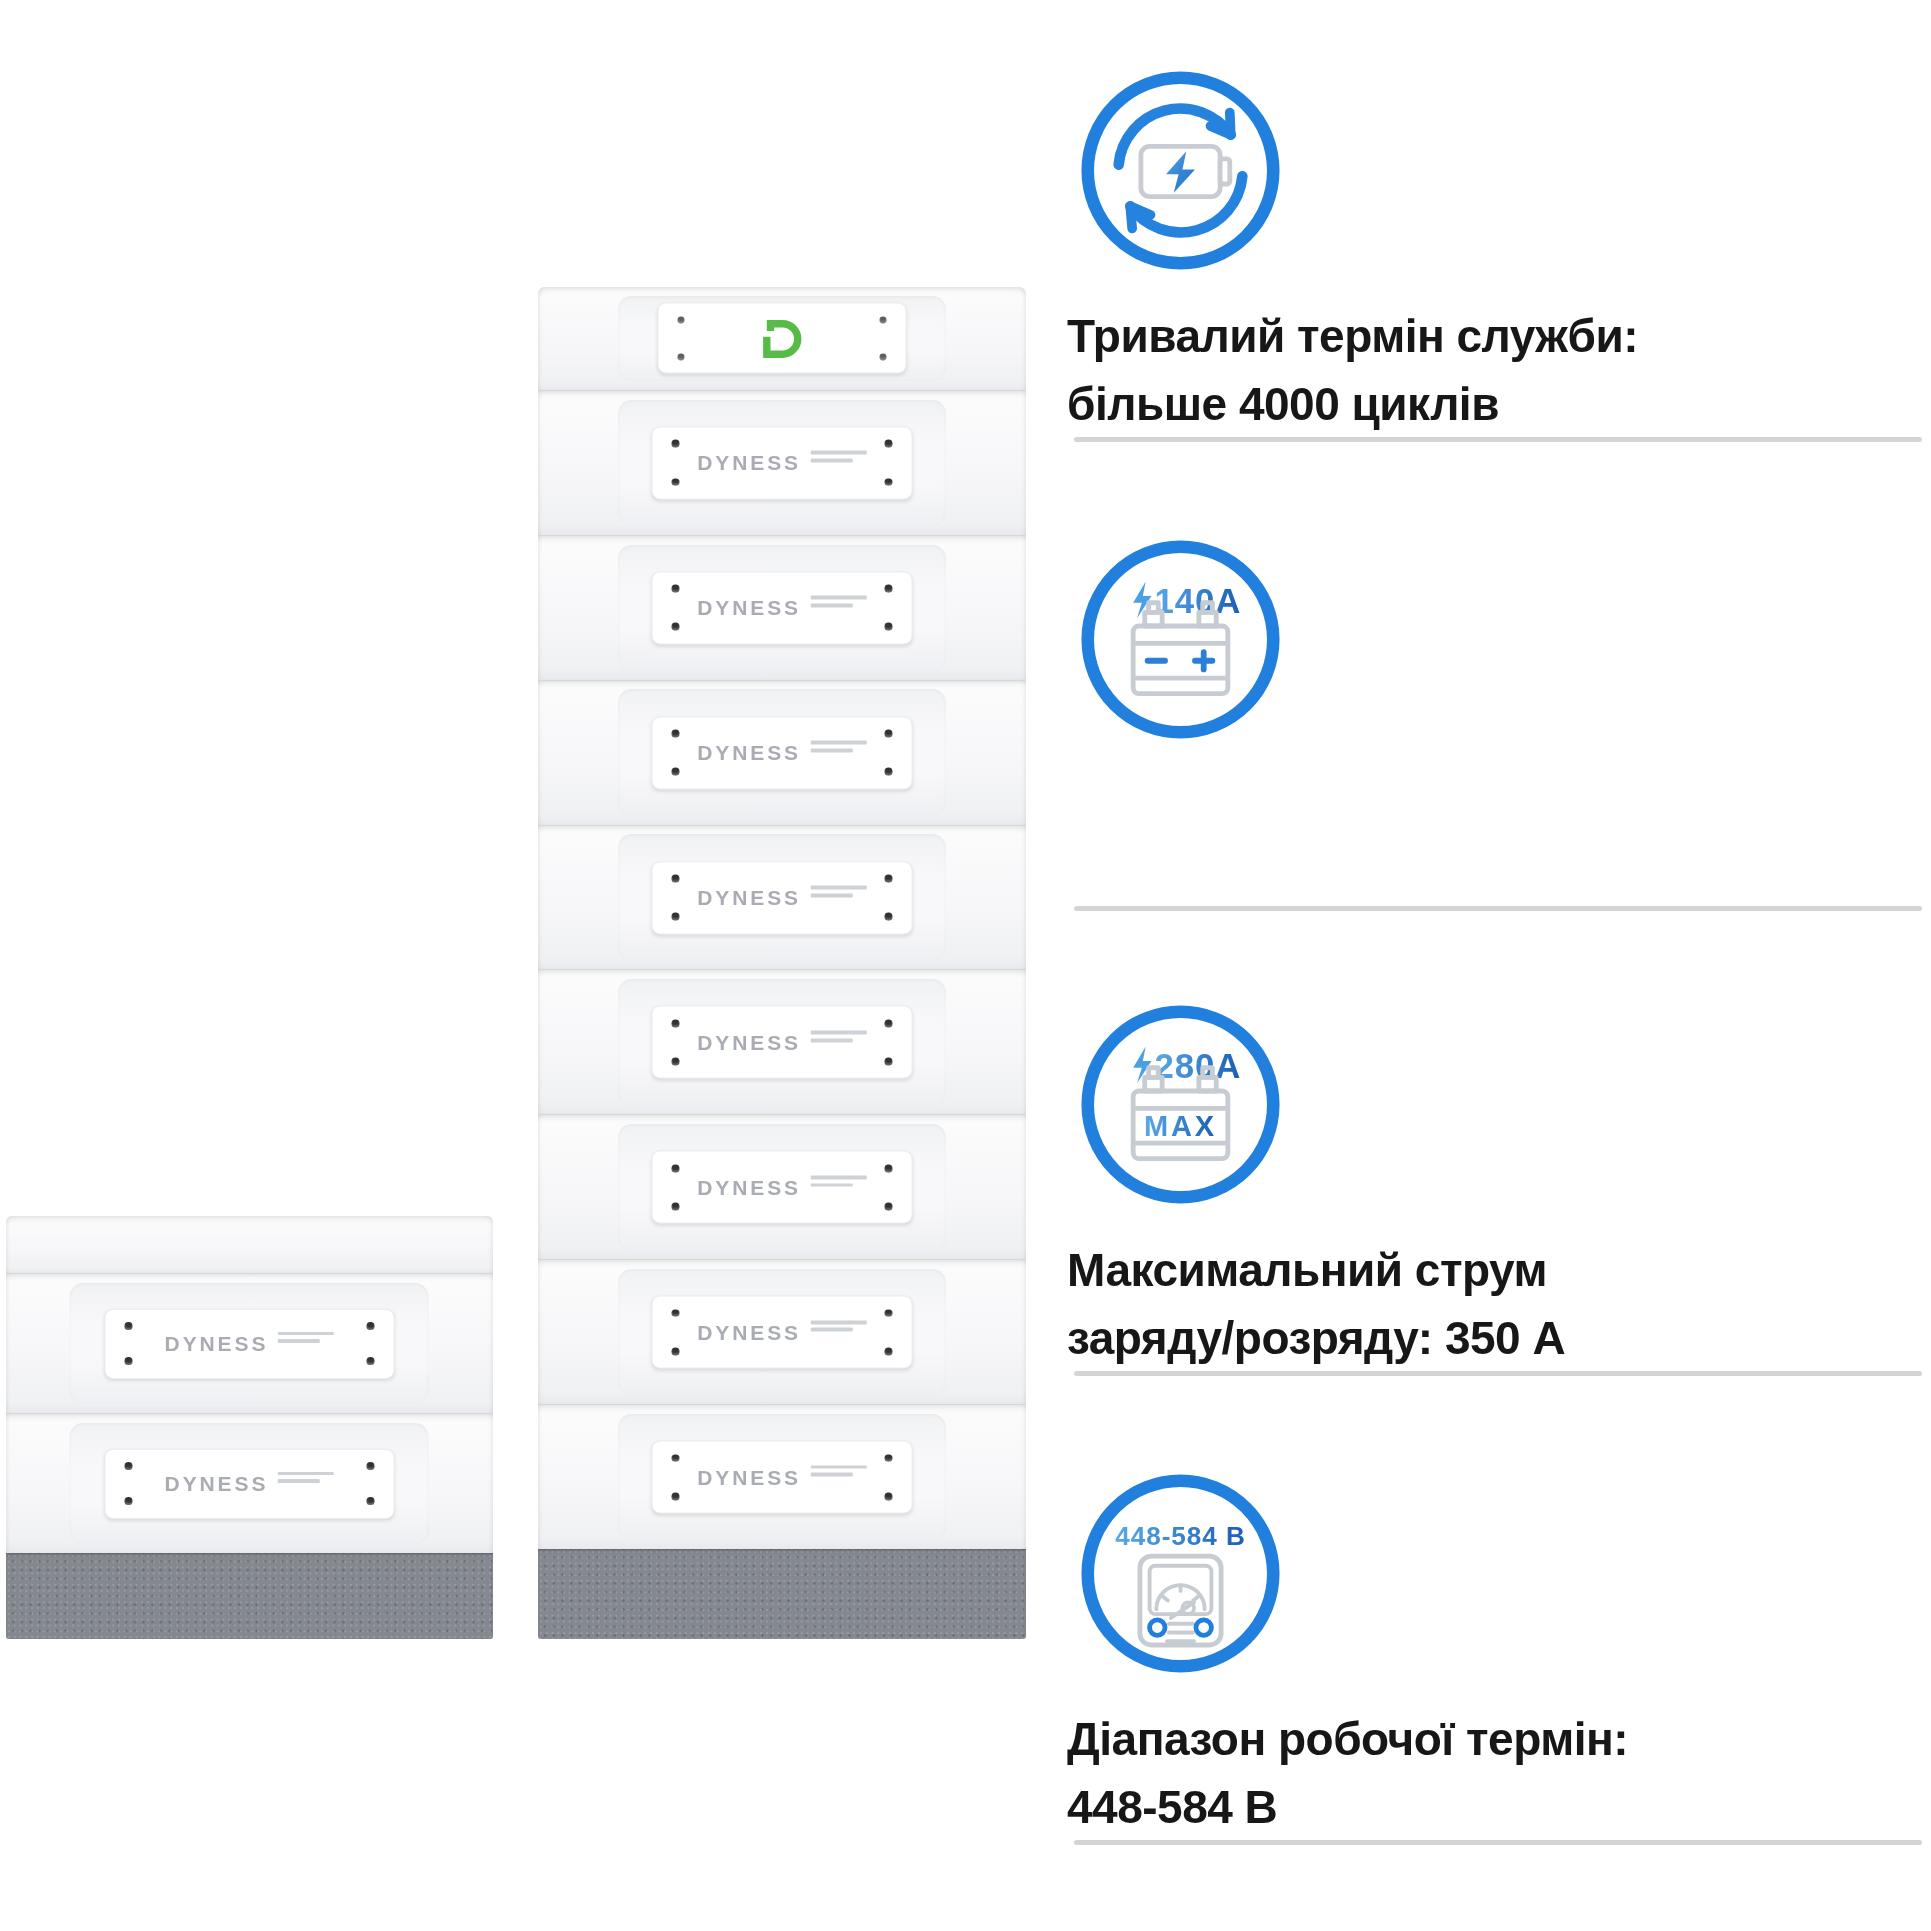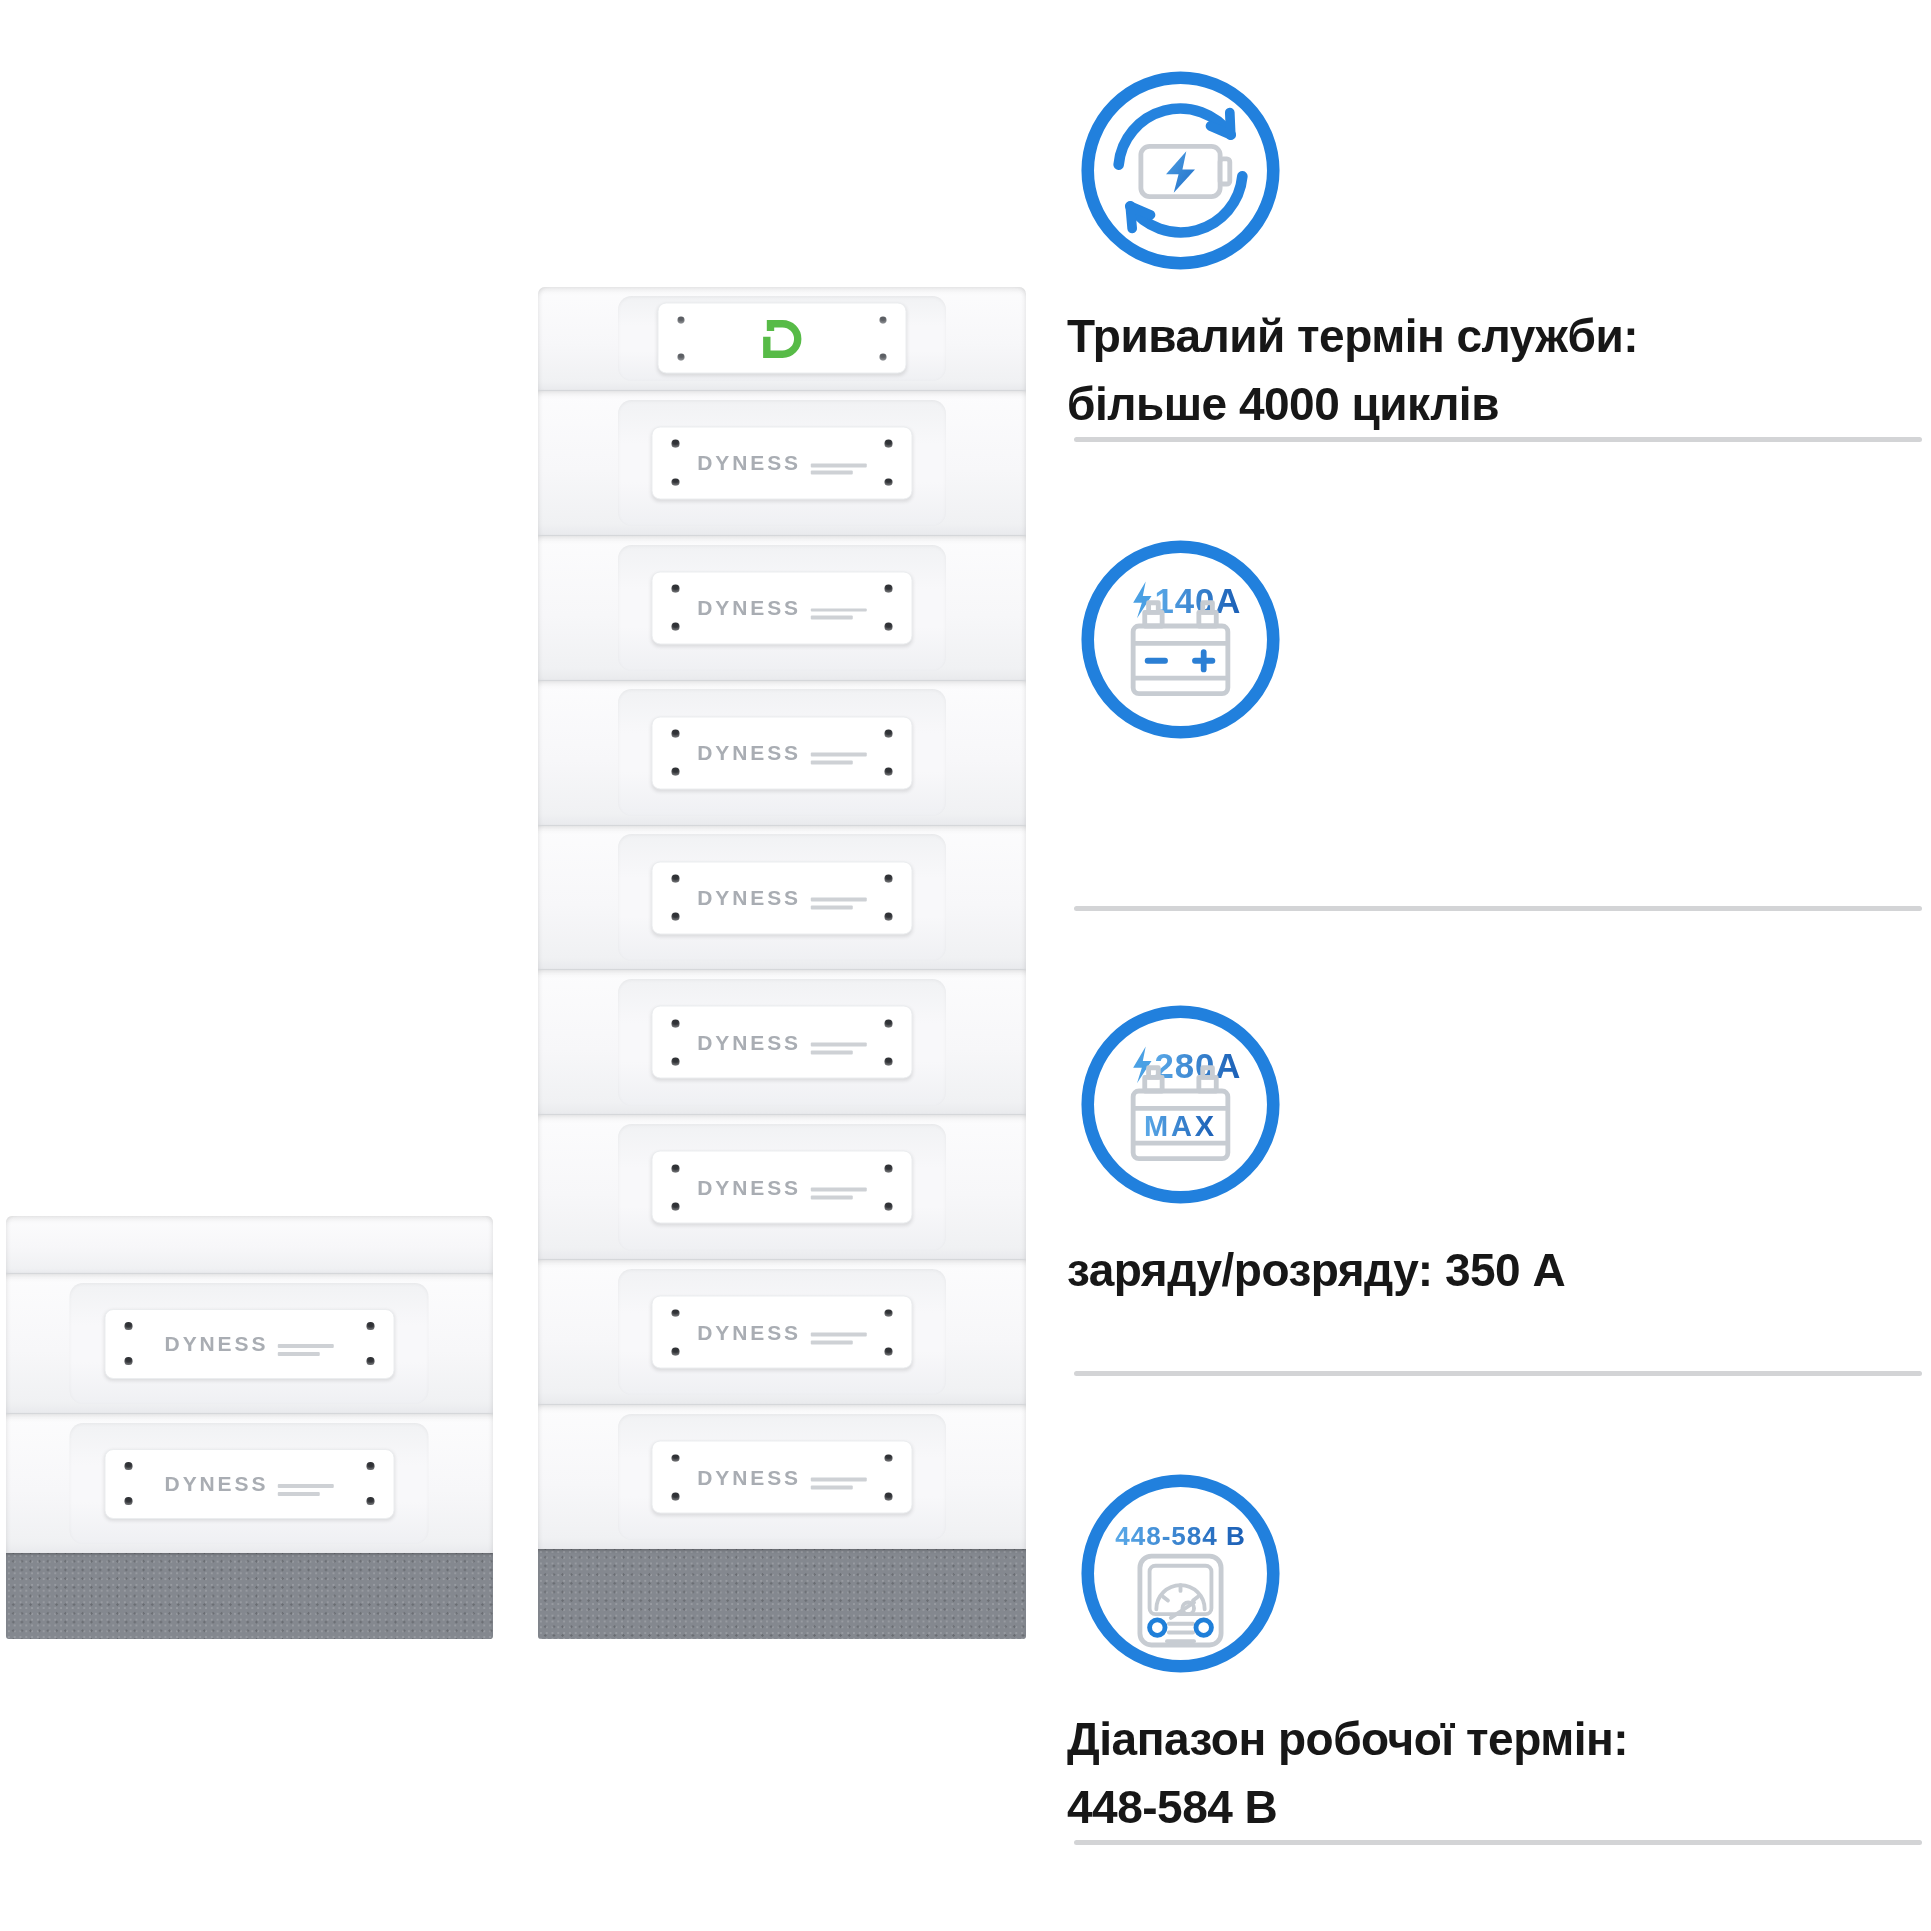--- a/index.html
+++ b/index.html
@@ -37,21 +37,21 @@
   .stack-small .plate{width:290px;height:70px;}
   .plate-logo{width:249px !important;height:71px !important;}
 
   .screw{position:absolute;width:7.7px;height:7.7px;border-radius:50%;background:#303236;
     box-shadow:inset 0 -1.9px 1.9px rgba(255,255,255,.28);}
   .s-tl{left:19.3px;top:12.6px;} .s-tr{right:19.3px;top:12.6px;}
   .s-bl{left:19.3px;bottom:12.6px;} .s-br{right:19.3px;bottom:12.6px;}
   .plate-logo .screw{background:#5b5e63;width:6.8px;height:6.8px;}
 
   .brandrow{position:absolute;left:50%;top:50%;transform:translate(-50%,-50%);
-    display:flex;align-items:flex-end;white-space:nowrap;}
+    display:flex;align-items:flex-start;white-space:nowrap;}
   .wordmark{color:#a9adb3;font-weight:700;font-size:21px;letter-spacing:2.9px;}
   .tagline{display:flex;flex-direction:column;gap:3.9px;margin-left:9.7px;}
   .tagline i{display:block;width:56px;height:3.9px;background:#ced1d5;border-radius:1px;}
   .tagline i + i{width:42px;}
 
   .logo-wrap{position:absolute;left:50%;top:50%;transform:translate(-50%,-50%);
     width:52px;height:48px;}
 
   .base{background-color:#84888f;
     background-image:radial-gradient(rgba(255,255,255,.16) 1px,transparent 1.4px),
@@ -353,20 +353,21 @@
           <line x1="55" y1="144" x2="153" y2="144"></line>
           <rect x="67" y="76" width="18" height="14"></rect>
           <rect x="71" y="66" width="10" height="10"></rect>
           <rect x="123" y="76" width="18" height="14"></rect>
           <rect x="127" y="66" width="10" height="10"></rect>
         </g>
         <text x="104" y="137" text-anchor="middle" font-size="30" letter-spacing="3" fill="url(#tg3)">MAX</text>
       </svg>
     </div>
     <div class="ftitle">
+      <span>Максимальний струм</span>
       <span>заряду/розряду: 350 А</span>
     </div>
     <div class="fdivider"></div>
   </div>
 
   <div class="feature f4">
     <div class="ficon">
       <svg width="201" height="201" viewBox="0 0 208 208">
         <defs>
           <linearGradient id="tg4" x1="0" y1="0" x2="1" y2="0">

